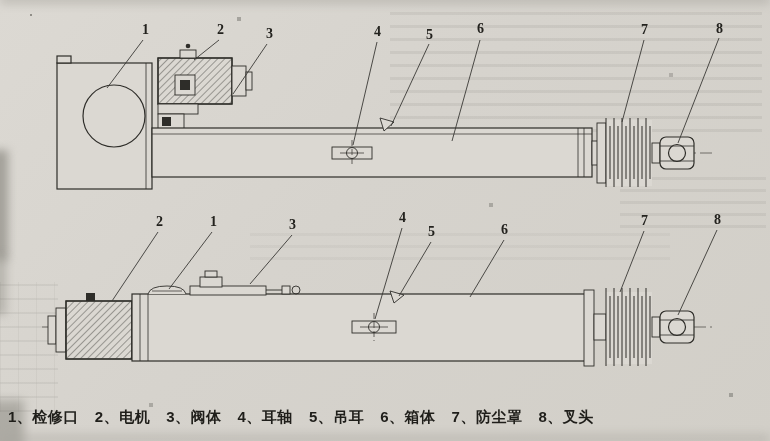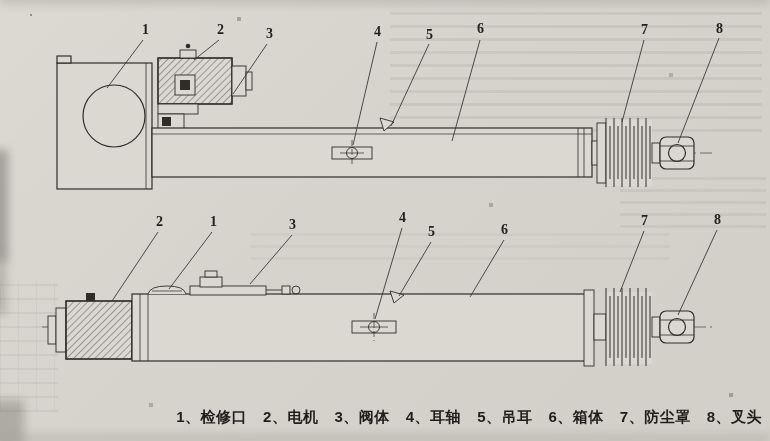--- a/index.html
+++ b/index.html
@@ -35,21 +35,21 @@
     640px 60px 0 1px rgba(70,68,62,.25);}
   svg.drawing{position:absolute;left:0;top:0;}
   .num{
     position:absolute;
     font-family:"Liberation Serif",serif;
     font-size:14px;font-weight:700;color:#23221e;
     line-height:14px;
   }
   .caption{
     position:absolute;left:0;right:0;top:408px;
-    text-align:right;color:#1f1e1a;
+    text-align:left;color:#1f1e1a;
     font-size:15px;font-weight:700;letter-spacing:.5px;
   }
   .caption span{margin:0 8px;white-space:nowrap;}
 </style>
 </head>
 <body>
 
 <div class="page">
 
   <div class="smudge left1"></div>

